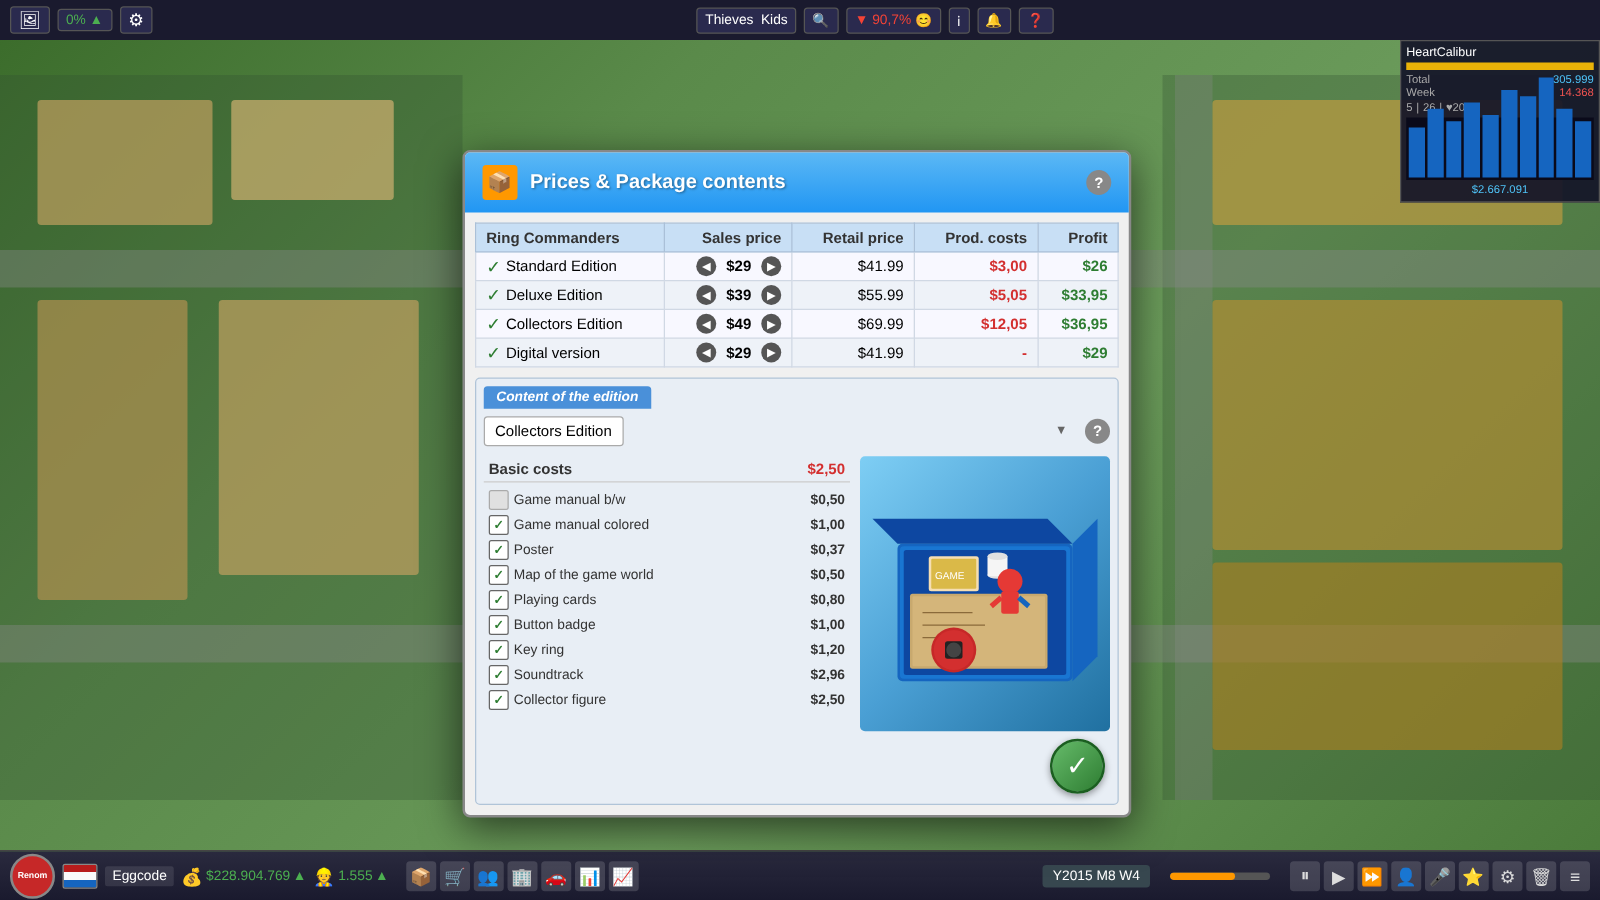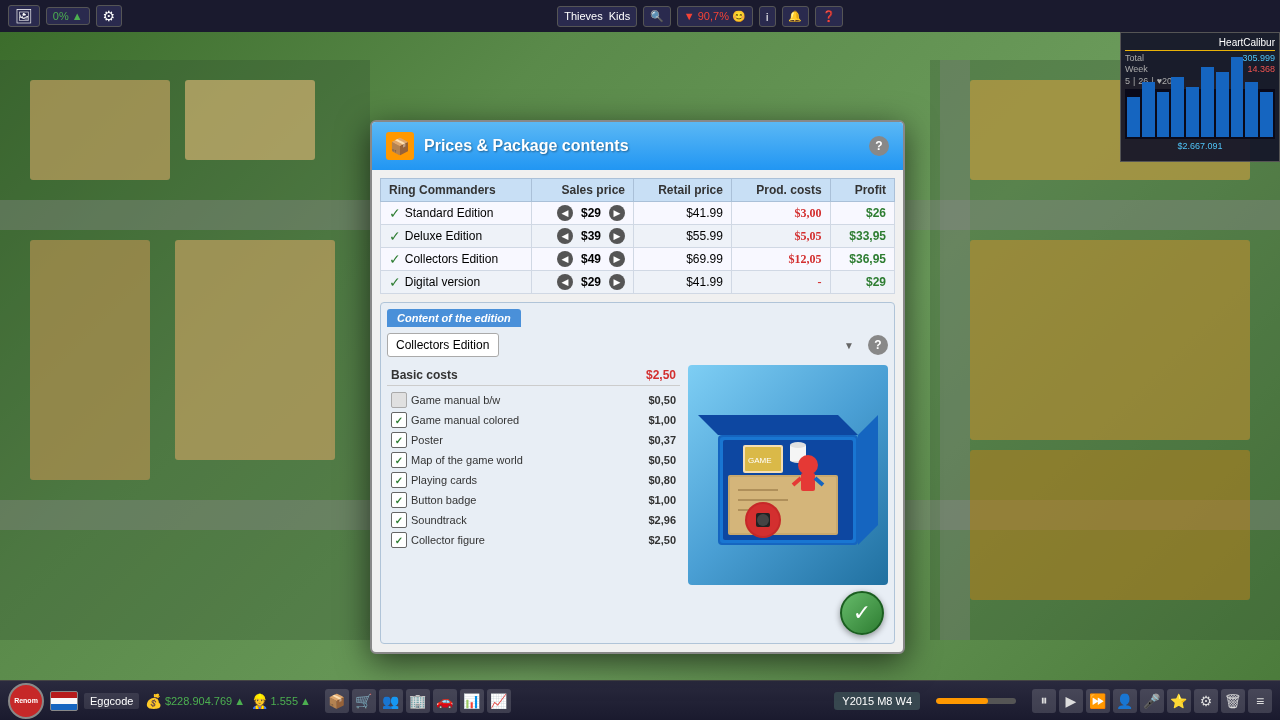--- a/index.html
+++ b/index.html
@@ -64,22 +64,22 @@
       width: 160px;
       height: 130px;
       background: rgba(20,20,40,0.92);
       border: 1px solid #555;
       z-index: 100;
       padding: 4px;
     }
     .stats-panel-title {
       color: #fff;
       font-size: 10px;
-      text-align: right;
-      border-bottom: 1px solid #eab308;
+      text-align: left;
+      border-bottom: 6px solid #eab308;
       padding-bottom: 2px;
       margin-bottom: 2px;
     }
     .stats-row {
       display: flex;
       justify-content: space-between;
       font-size: 9px;
       color: #aaa;
       margin: 1px 0;
     }
@@ -159,21 +159,21 @@
       font-weight: bold;
     }
     .products-table th.right { text-align: right; }
     .products-table td {
       padding: 3px 8px;
       border: 1px solid #d0d8e4;
       background: #f8f8ff;
     }
     .products-table tr:nth-child(even) td { background: #eef2f8; }
     .products-table td.right { text-align: right; }
-    .products-table td.red { color: #d32f2f; font-weight: bold; font-family: Liberation Serif, serif; }
+    .products-table td.red { color: #d32f2f; font-weight: bold; }
     .products-table td.green { color: #2e7d32; font-weight: bold; }
 
     .price-cell {
       display: flex;
       align-items: center;
       gap: 3px;
     }
     .price-arrow {
       width: 16px;
       height: 16px;
@@ -696,20 +696,25 @@
         <span class="item-name">Playing cards</span>
         <span class="item-cost">$0,80</span>
       </div>
               <div class="item-row">
         <div class="item-check checked"></div>
         <span class="item-name">Button badge</span>
         <span class="item-cost">$1,00</span>
       </div>
               <div class="item-row">
         <div class="item-check checked"></div>
+        <span class="item-name">Key ring</span>
+        <span class="item-cost">$1,20</span>
+      </div>
+              <div class="item-row">
+        <div class="item-check checked"></div>
         <span class="item-name">Soundtrack</span>
         <span class="item-cost">$2,96</span>
       </div>
               <div class="item-row">
         <div class="item-check checked"></div>
         <span class="item-name">Collector figure</span>
         <span class="item-cost">$2,50</span>
       </div>
             </div>
         </div>

